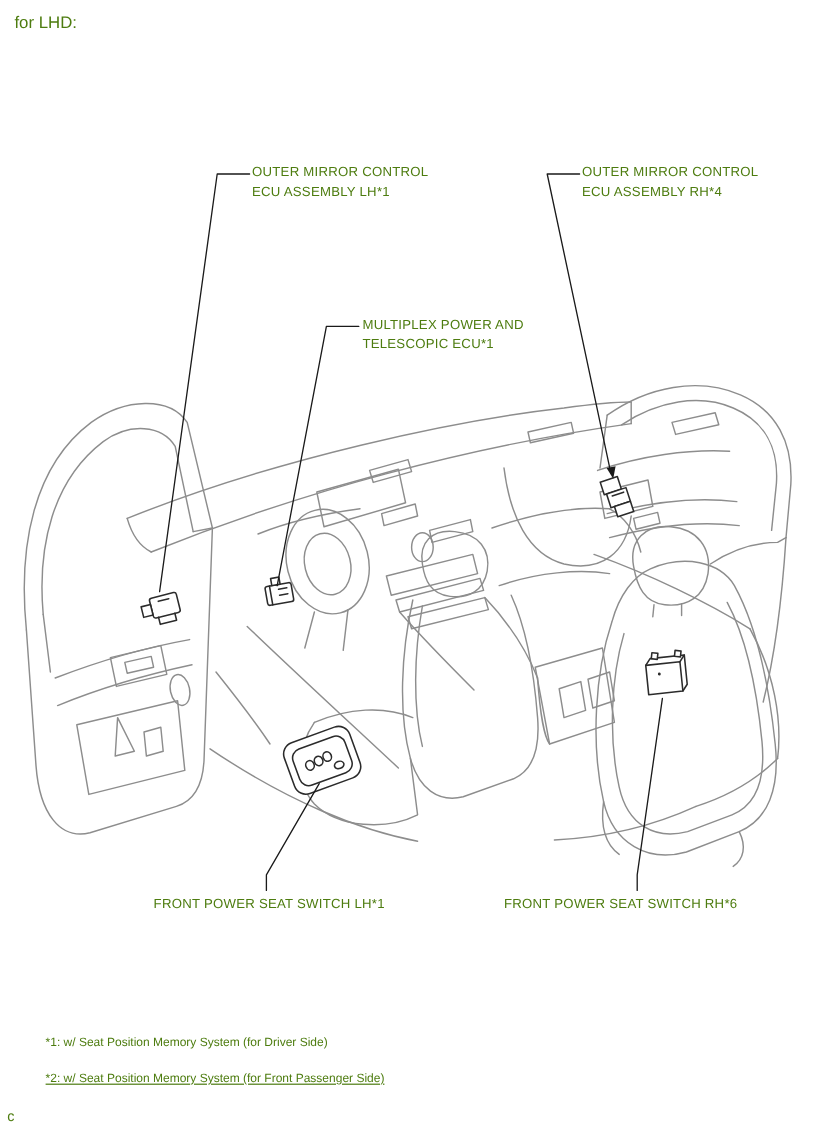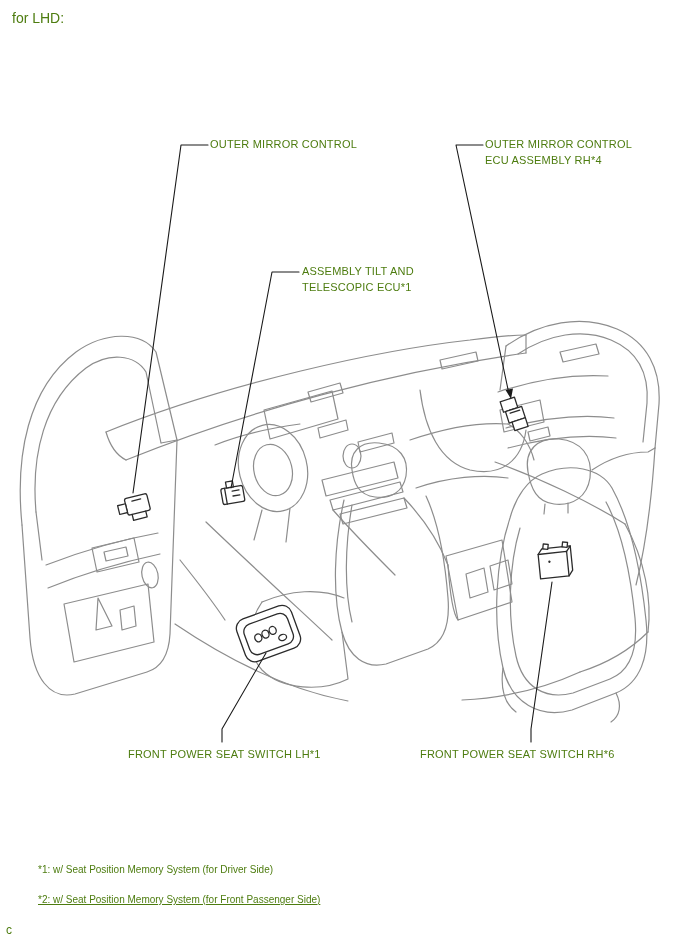--- a/index.html
+++ b/index.html
@@ -180,29 +180,30 @@
       <polyline points="266,653 222,729 222,742"></polyline>
       <polyline points="552,582 531,729 531,742"></polyline>
       <polygon points="511,399 513,388.5 505.5,390" fill="#1a1a1a" stroke="none"></polygon>
     </g>
   </svg>
 
   <div class="header-note">for LHD:</div>
 
   <div class="callout" style="left:210px;top:136px">
     <span>OUTER MIRROR CONTROL</span>
+    <span>ECU ASSEMBLY LH*1</span>
   </div>
 
   <div class="callout" style="left:485px;top:136px">
     <span>OUTER MIRROR CONTROL</span>
     <span>ECU ASSEMBLY RH*4</span>
   </div>
 
   <div class="callout" style="left:302px;top:263px">
-    <span>ASSEMBLY TILT AND</span>
+    <span>MULTIPLEX POWER AND</span>
     <span>TELESCOPIC ECU*1</span>
   </div>
 
   <div class="callout" style="left:128px;top:746px">
     <span>FRONT POWER SEAT SWITCH LH*1</span>
   </div>
 
   <div class="callout" style="left:420px;top:746px">
     <span>FRONT POWER SEAT SWITCH RH*6</span>
   </div>

